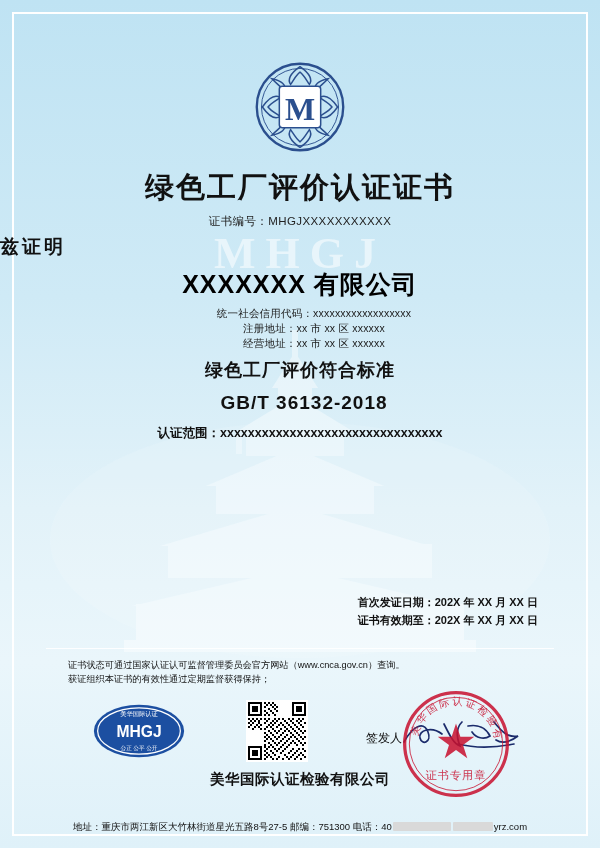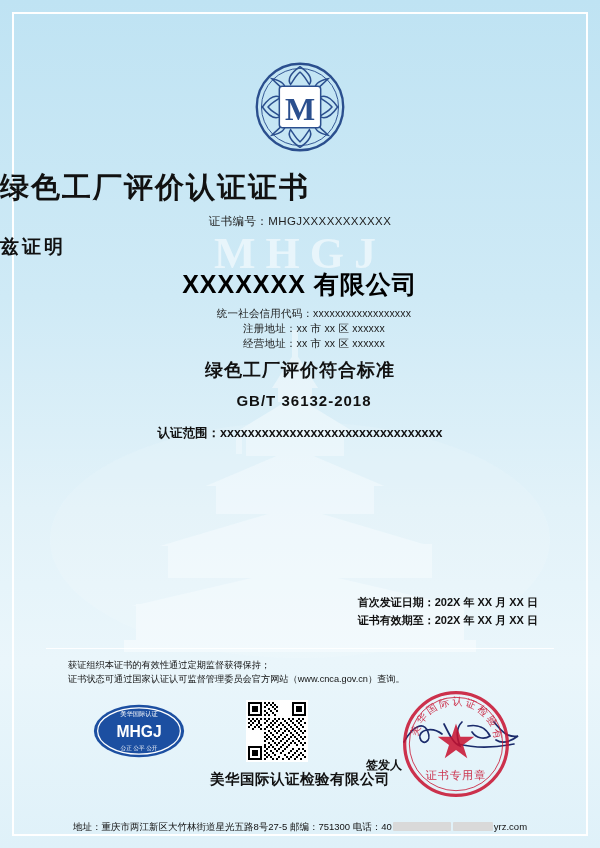--- a/index.html
+++ b/index.html
@@ -32,21 +32,21 @@
     pointer-events:none;
   }
 
   
   .emblem{
     position:absolute;left:50%;top:60px;transform:translateX(-50%);
     width:94px;height:94px;
   }
 
   .title{
-    position:absolute;left:0;right:0;top:168px;text-align:left;
+    position:absolute;left:0;right:0;top:168px;text-align:center;
     font-size:29px;font-weight:bold;color:#111;
     letter-spacing:2px;
     font-family:"Liberation Serif","DejaVu Serif",serif;
   }
   .cert-no{
     position:absolute;left:0;right:0;top:214px;text-align:center;
     font-size:11.5px;color:#222;letter-spacing:.4px;
   }
   .hereby{
     position:absolute;left:0;right:0;top:234px;
@@ -62,21 +62,21 @@
     font-size:10.5px;color:#1b1b1b;line-height:15px;padding-left:28px;
   }
   .meta div{letter-spacing:.2px;}
   .standard-line{
     position:absolute;left:0;right:0;top:358px;text-align:center;
     font-size:18px;font-weight:bold;color:#111;letter-spacing:1px;
     font-family:"Liberation Serif","DejaVu Serif",serif;
   }
   .standard-code{
     position:absolute;left:8px;right:0;top:392px;text-align:center;
-    font-size:15px;font-weight:bold;color:#111;letter-spacing:1px;
+    font-size:19px;font-weight:bold;color:#111;letter-spacing:1px;
   }
   .scope{
     position:absolute;left:0;right:0;top:425px;text-align:center;
     font-size:12.5px;font-weight:bold;color:#111;
   }
   .scope .label{font-weight:bold;}
   .dates{
     position:absolute;right:62px;top:593px;text-align:left;
     font-size:11px;color:#111;line-height:18px;font-weight:bold;
   }
@@ -89,21 +89,21 @@
   }
   .badge{
     position:absolute;left:92px;top:702px;width:94px;height:58px;
   }
   .qr{
     position:absolute;left:246px;top:700px;width:62px;height:62px;
     background:#fff;padding:2px;box-sizing:border-box;
   }
   .qr svg{display:block;}
   .sign-label{
-    position:absolute;left:366px;top:757px;font-size:12px;color:#111;font-weight:bold;
+    position:absolute;left:366px;top:730px;font-size:12px;color:#111;font-weight:normal;
   }
   .signature{
     position:absolute;left:398px;top:714px;width:130px;height:40px;
   }
   .stamp{
     position:absolute;left:400px;top:688px;width:112px;height:112px;
   }
   .org-name{
     position:absolute;left:0;right:0;top:770px;text-align:center;
     font-size:14.5px;font-weight:bold;color:#111;letter-spacing:.5px;
@@ -235,22 +235,22 @@
       <span>首次发证日期：</span><span>202X 年 XX 月 XX 日</span>
     </div>
     <div>
       <span>证书有效期至：</span><span>202X 年 XX 月 XX 日</span>
     </div>
   </div>
 
   <div class="hr-top"></div>
 
   <div class="notice">
+    <div>证书状态可通过国家认证认可监督管理委员会官方网站（www.cnca.gov.cn）查询。</div>
     <div>获证组织本证书的有效性通过定期监督获得保持；</div>
-    <div>证书状态可通过国家认证认可监督管理委员会官方网站（www.cnca.gov.cn）查询。</div>
   </div>
 
   <svg class="badge" viewBox="0 0 150 92" xmlns="http://www.w3.org/2000/svg">
     <ellipse cx="75" cy="46" rx="72" ry="42" fill="#1c4fa1"></ellipse>
     <ellipse cx="75" cy="46" rx="66" ry="37" fill="none" stroke="#ffffff" stroke-width="2"></ellipse>
     <text x="75" y="22" text-anchor="middle" font-size="10" fill="#ffffff" font-family="Liberation Sans, sans-serif">美华国际认证</text>
     <text x="75" y="56" text-anchor="middle" font-size="25" font-weight="bold" fill="#ffffff" font-family="Liberation Sans, sans-serif">MHGJ</text>
     <text x="75" y="76" text-anchor="middle" font-size="9" fill="#ffffff" font-family="Liberation Sans, sans-serif">公正  公平  公开</text>
   </svg>
 

